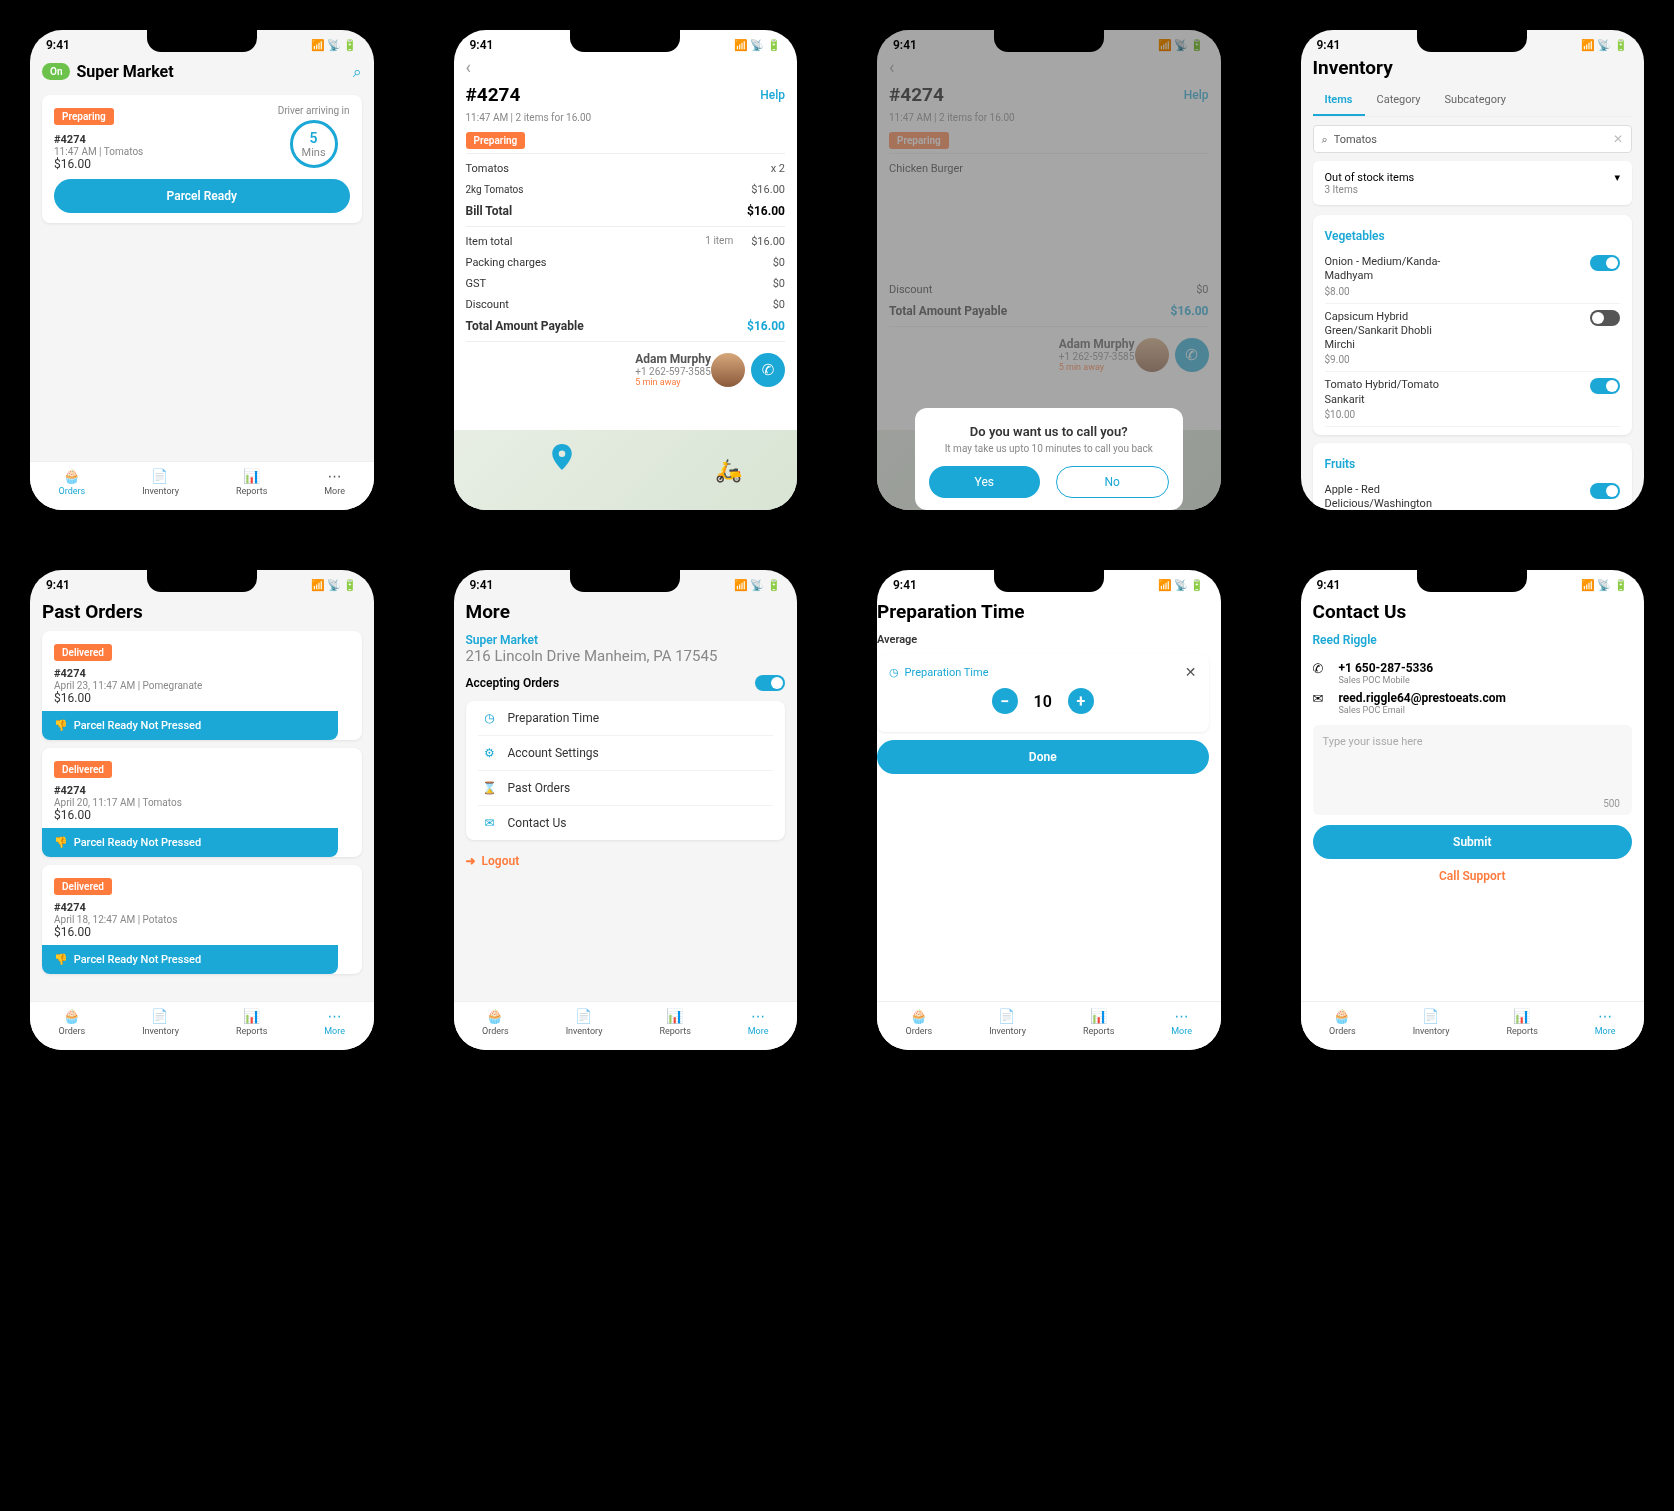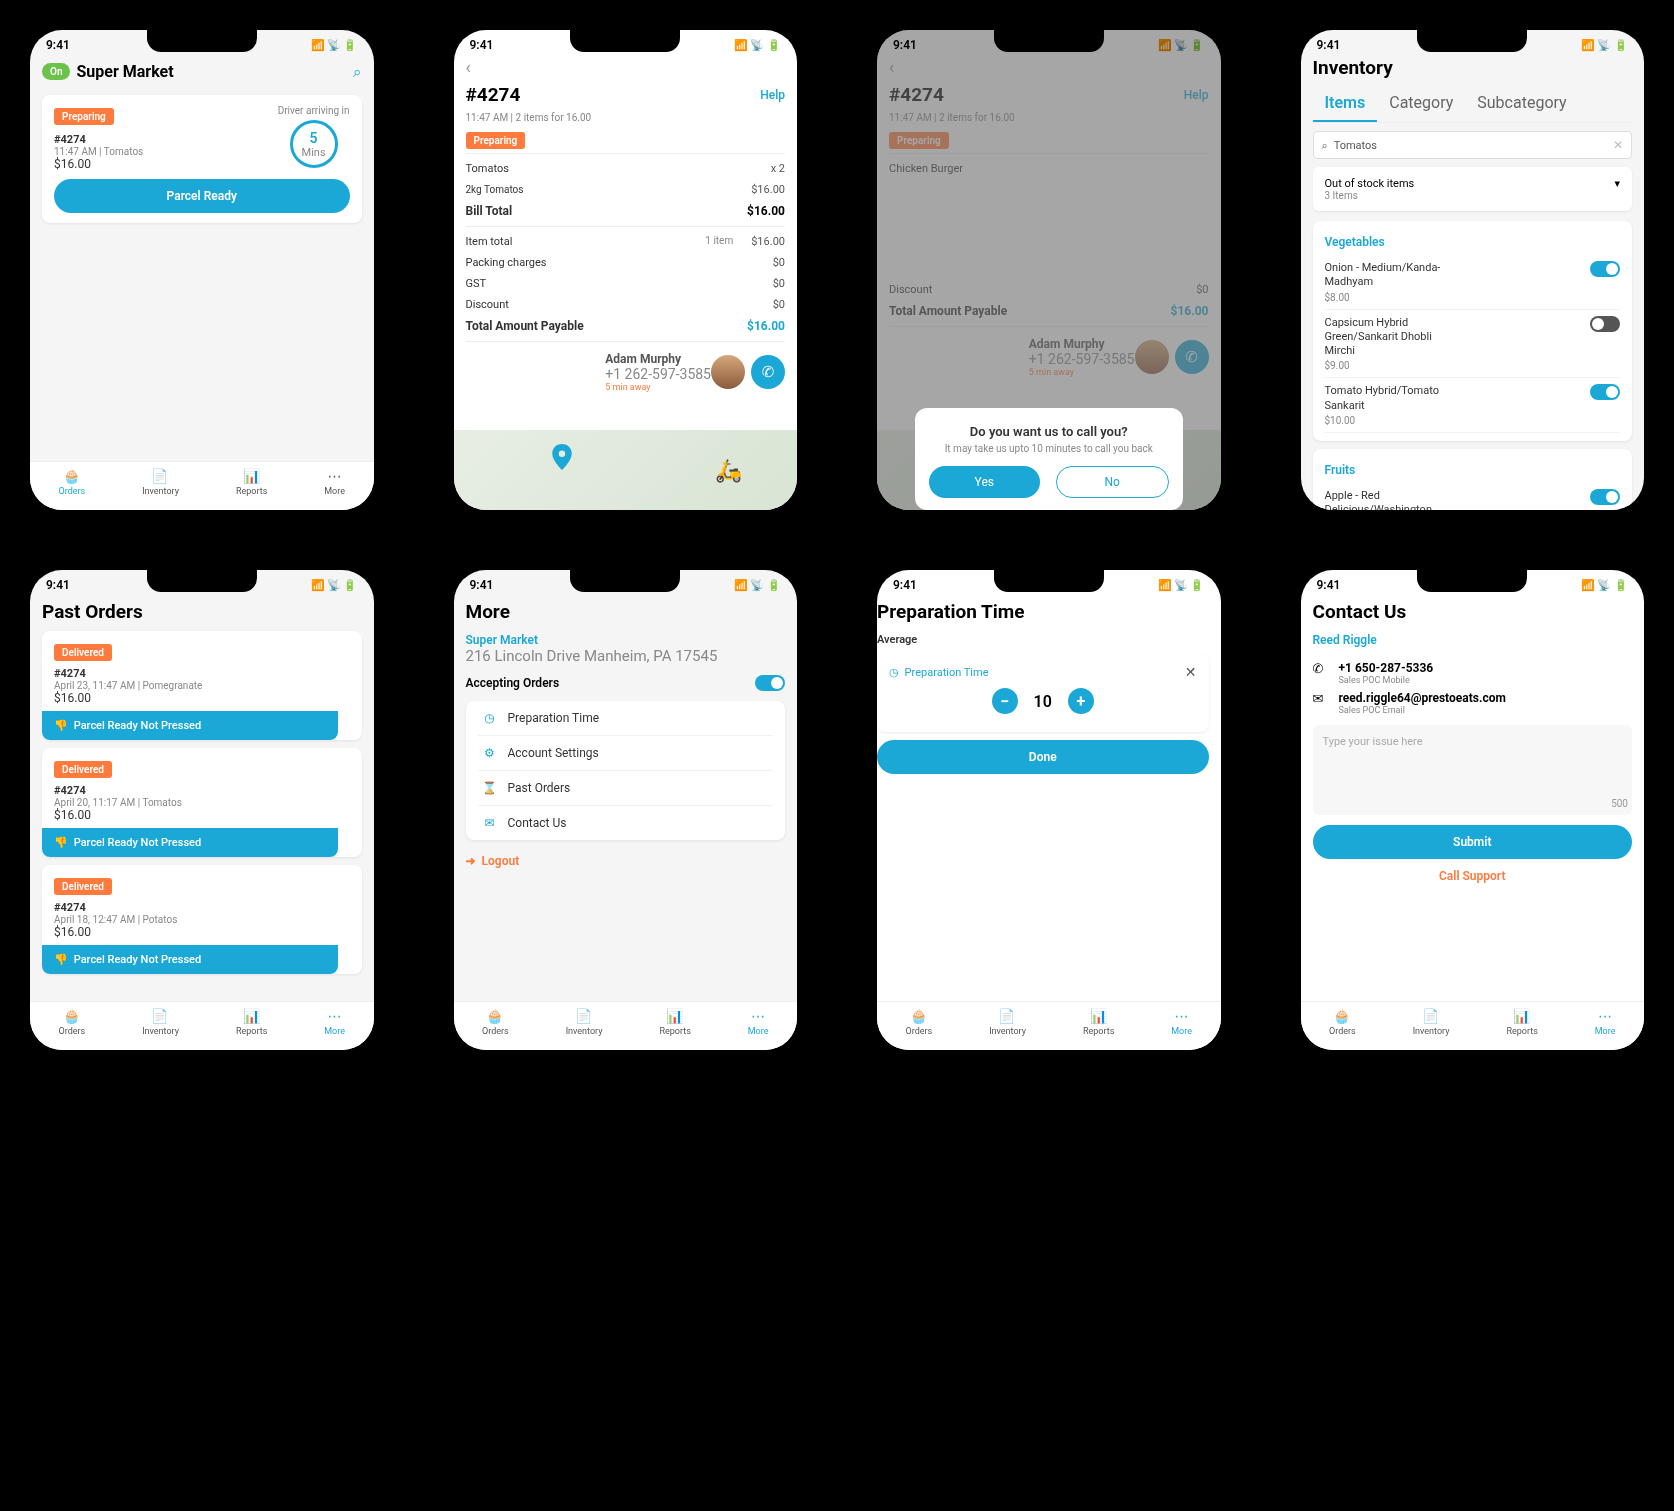--- a/index.html
+++ b/index.html
@@ -34,36 +34,36 @@
   .back { font-size:18px; color:#999; }
   .help { font-size:12px; color:#1ba8d6; font-weight:500; }
   .row { display:flex; justify-content:space-between; align-items:center; padding:4px 0; font-size:11px; }
   .row .l { color:#333; }
   .row .r { color:#555; }
   .total-row { font-weight:700; font-size:12px; }
   .total-row .r { color:#1ba8d6; }
   .divider { border:none; border-top:1px solid #eee; margin:4px 0; }
   .driver { display:flex; align-items:center; justify-content:flex-end; padding:6px 0; }
   .driver-name { font-size:12px; font-weight:700; color:#555; }
-  .driver-sub { font-size:14px; color:#888; }
+  .driver-sub { font-size:10px; color:#888; }
   .driver-eta { font-size:9px; color:#ff7a3d; }
   .avatar { width:34px; height:34px; border-radius:50%; background:linear-gradient(#d7a87b,#8a5a3c); }
   .call-btn { width:34px; height:34px; border-radius:50%; background:#1ba8d6; color:#fff; display:flex; align-items:center; justify-content:center; font-size:15px; }
   .map { height:80px; background:linear-gradient(135deg,#e8eee4,#d8e4d4); position:relative; margin:0 -12px -0px; }
   .map .pin { position:absolute; width:20px; height:26px; left:30%; top:18%; }
   .map .rider { position:absolute; right:18%; top:35%; font-size:22px; }
   .overlay { position:absolute; inset:0; background:rgba(0,0,0,.35); display:flex; align-items:flex-end; justify-content:center; z-index:5; }
   .dialog { background:#fff; border-radius:12px; padding:16px 14px 12px; width:78%; text-align:center; }
   .dialog-title { font-size:13px; font-weight:600; color:#333; margin-bottom:4px; }
   .dialog-sub { font-size:10px; color:#888; margin-bottom:12px; }
   .dialog-btns { display:flex; gap:16px; }
   .dlg-yes { flex:1; background:#1ba8d6; color:#fff; border:none; border-radius:18px; padding:8px; font-size:12px; }
   .dlg-no { flex:1; background:#fff; color:#1ba8d6; border:1px solid #1ba8d6; border-radius:18px; padding:8px; font-size:12px; }
   .tabs3 { display:flex; gap:0; margin:6px 0 0; border-bottom:1px solid #eee; }
-  .tab3 { padding:8px 12px; font-size:16px; color:#666; }
+  .tab3 { padding:8px 12px; font-size:11px; color:#666; }
   .tab3.active { color:#1ba8d6; border-bottom:2px solid #1ba8d6; font-weight:600; }
   .search-field { display:flex; align-items:center; gap:6px; background:#fff; border:1px solid #ddd; border-radius:4px; padding:6px 8px; margin:8px 0; font-size:11px; color:#555; }
   .search-field .x { margin-left:auto; color:#bbb; font-size:12px; }
   .dropdown-card { background:#fff; border-radius:6px; padding:10px 12px; margin:6px 0 10px; box-shadow:0 1px 2px rgba(0,0,0,.08); }
   .cat-head { font-size:12px; font-weight:600; color:#1ba8d6; padding:6px 0; }
   .inv-item { display:flex; justify-content:space-between; align-items:flex-start; padding:6px 0; border-bottom:1px solid #f2f2f2; }
   .inv-name { font-size:11px; color:#333; max-width:140px; line-height:1.3; }
   .inv-price { font-size:10px; color:#888; margin-top:2px; }
   .toggle { width:30px; height:16px; border-radius:10px; position:relative; }
   .toggle.on { background:#1ba8d6; }
@@ -72,21 +72,21 @@
   .toggle.on::after { right:2px; }
   .toggle.off::after { left:2px; }
   .menu-item { display:flex; align-items:center; gap:10px; padding:10px 4px; border-bottom:1px solid #f2f2f2; font-size:12px; color:#333; }
   .menu-item .mi { color:#1ba8d6; width:16px; text-align:center; }
   .logout { color:#ff7a3d; font-size:12px; font-weight:600; display:flex; align-items:center; gap:6px; margin-top:14px; }
   .stepper { display:flex; align-items:center; justify-content:center; gap:16px; margin:8px 0; }
   .step-btn { width:26px; height:26px; border-radius:50%; background:#1ba8d6; color:#fff; border:none; font-size:16px; font-weight:700; display:flex; align-items:center; justify-content:center; }
   .step-val { font-size:16px; font-weight:600; }
   .close-x { color:#555; font-size:14px; }
   .textarea { background:#f7f7f7; border-radius:6px; padding:10px; font-size:11px; color:#aaa; height:90px; position:relative; margin:10px 0; }
-  .textarea .count { position:absolute; bottom:6px; right:4px; font-size:10px; color:#999; }
+  .textarea .count { position:absolute; bottom:6px; right:12px; font-size:10px; color:#999; }
   .link-orange { color:#ff7a3d; font-size:12px; font-weight:600; text-align:center; display:block; margin-top:10px; }
   .contact-row { display:flex; gap:10px; align-items:flex-start; margin:6px 0; }
   .contact-row .ic { font-size:13px; color:#000; width:16px; }
   .contact-row .v { font-size:12px; font-weight:700; color:#000; }
   .contact-row .s { font-size:9px; color:#888; }
   .store-link { font-size:12px; color:#1ba8d6; font-weight:600; }
   .addr { font-size:15px; color:#888; margin-bottom:10px; }
   .accepting { display:flex; justify-content:space-between; align-items:center; font-size:12px; font-weight:600; margin:6px 0 10px; }
   .leftborder { border-left:3px solid #1ba8d6; margin-left:-12px; padding-left:9px; height:100%; }
   .thumb { font-size:11px; }

